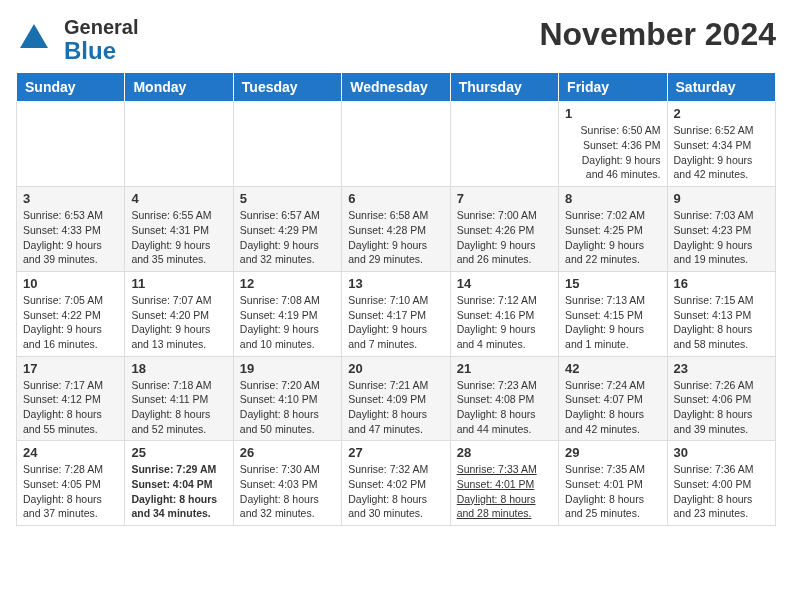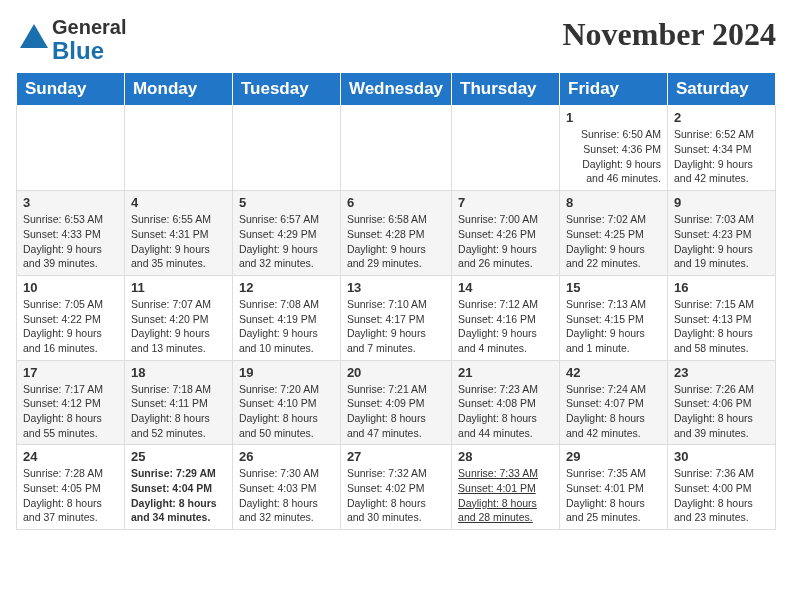--- a/index.html
+++ b/index.html
@@ -10,21 +10,20 @@
       min-height: 612px;
       padding: 16px;
     }
     .header-area {
       display: flex;
       justify-content: space-between;
       align-items: flex-start;
       margin-bottom: 8px;
     }
     .title-area {
-      font-family: Liberation Serif, serif;
     }
     .month-title {
       font-size: 32px;
       font-weight: bold;
       color: #333;
     }
     .location-title {
       font-size: 16px;
       color: #555;
       margin-top: 2px;
@@ -32,21 +31,21 @@
     .calendar {
       width: 100%;
       border-collapse: collapse;
       margin-top: 4px;
     }
     .calendar th {
       background-color: #2176c7;
       color: #fff;
       text-align: left;
       padding: 6px 8px;
-      font-size: 17px;
+      font-size: 14px;
       font-weight: bold;
       border: 1px solid #fff;
     }
     .calendar td {
       border: 1px solid #ddd;
       vertical-align: top;
       padding: 4px 6px;
       width: 108px;
       min-height: 70px;
       font-size: 11px;
@@ -67,21 +66,21 @@
       line-height: 1.4;
       color: #333;
     }
     .empty-cell {
       background: #fff !important;
     }
     
     .logo-container {
       display: flex;
       align-items: center;
-      gap: 0;
+      gap: 12px;
     }
     .logo-text-wrap {
       display: flex;
       flex-direction: column;
       line-height: 1.1;
     }
   </style>
 </head>
 <body>
 

